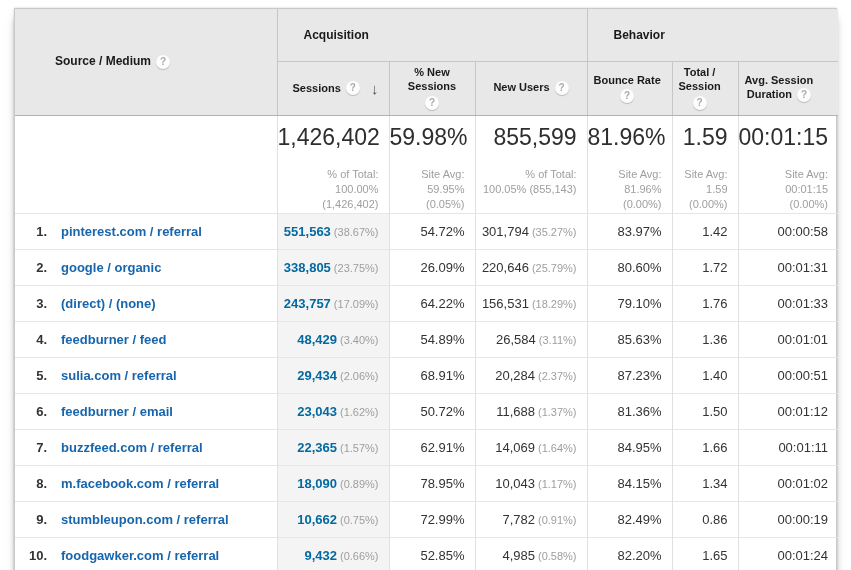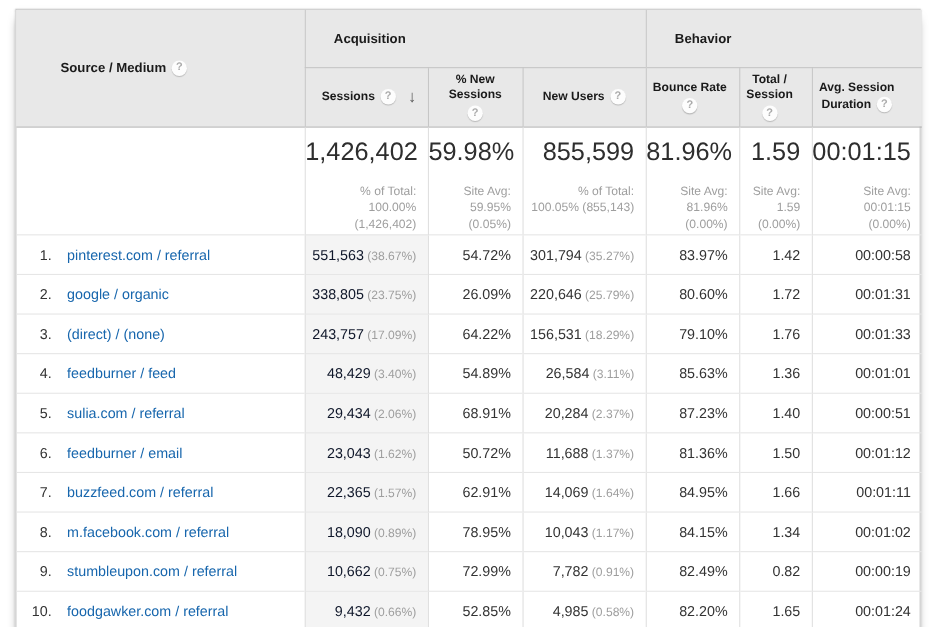--- a/index.html
+++ b/index.html
@@ -68,26 +68,26 @@
   td:first-child { border-left:none; }
 
   .totals-row td { height:82px; vertical-align:top; text-align:right; padding:8px 10px 0 0; }
   .t-val { font-size:23px; color:#2e2e2e; letter-spacing:0; }
   .t-sub { font-size:11px; color:#9e9e9e; margin-top:16px; line-height:1.4; }
 
   .data-row td {
     height:36px; font-size:13px; color:#333;
     border-top:1px solid #e6e6e6;
   }
-  .c-src { text-align:left; }
+  .c-src { text-align:left;font-weight:bold; }
   .rownum { display:inline-block; width:31px; text-align:right; margin-right:14px; color:#333; }
   a.sm-link { color:#1766ad; text-decoration:none; cursor:pointer; }
   .c-num { text-align:right; padding-right:10px; }
   .c-sessions { background:#f4f4f4; }
-  .bnum { font-weight:normal; color:#0f172a; }
+  .bnum { font-weight:bold; color:#0369a1; }
   .pct { color:#9e9e9e; font-size:11px; margin-left:3px; }
 </style>
 </head>
 <body>
 
 <div class="frame">
 <table>
   <colgroup>
     <col class="w-src">
         <col class="w-sess">
@@ -259,21 +259,21 @@
       <td class="c-num">84.15%</td>
       <td class="c-num">1.34</td>
       <td class="c-num">00:01:02</td>
     </tr>
     <tr class="data-row">
       <td class="c-src"><span class="rownum">9.</span><a class="sm-link">stumbleupon.com / referral</a></td>
       <td class="c-num c-sessions"><span class="bnum">10,662</span><span class="pct">(0.75%)</span></td>
       <td class="c-num">72.99%</td>
       <td class="c-num"><span>7,782</span><span class="pct">(0.91%)</span></td>
       <td class="c-num">82.49%</td>
-      <td class="c-num">0.82</td>
+      <td class="c-num">0.86</td>
       <td class="c-num">00:00:19</td>
     </tr>
     <tr class="data-row">
       <td class="c-src"><span class="rownum">10.</span><a class="sm-link">foodgawker.com / referral</a></td>
       <td class="c-num c-sessions"><span class="bnum">9,432</span><span class="pct">(0.66%)</span></td>
       <td class="c-num">52.85%</td>
       <td class="c-num"><span>4,985</span><span class="pct">(0.58%)</span></td>
       <td class="c-num">82.20%</td>
       <td class="c-num">1.65</td>
       <td class="c-num">00:01:24</td>

